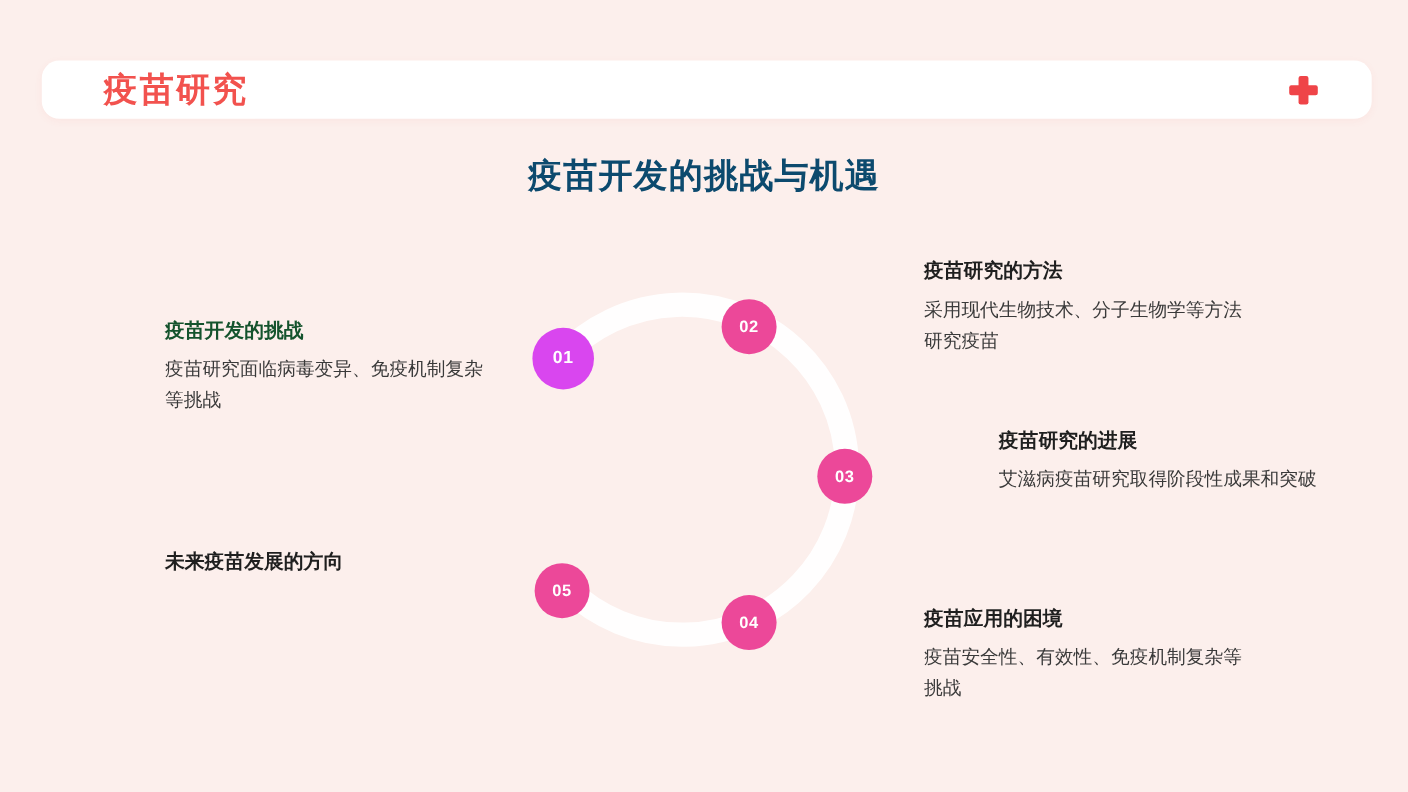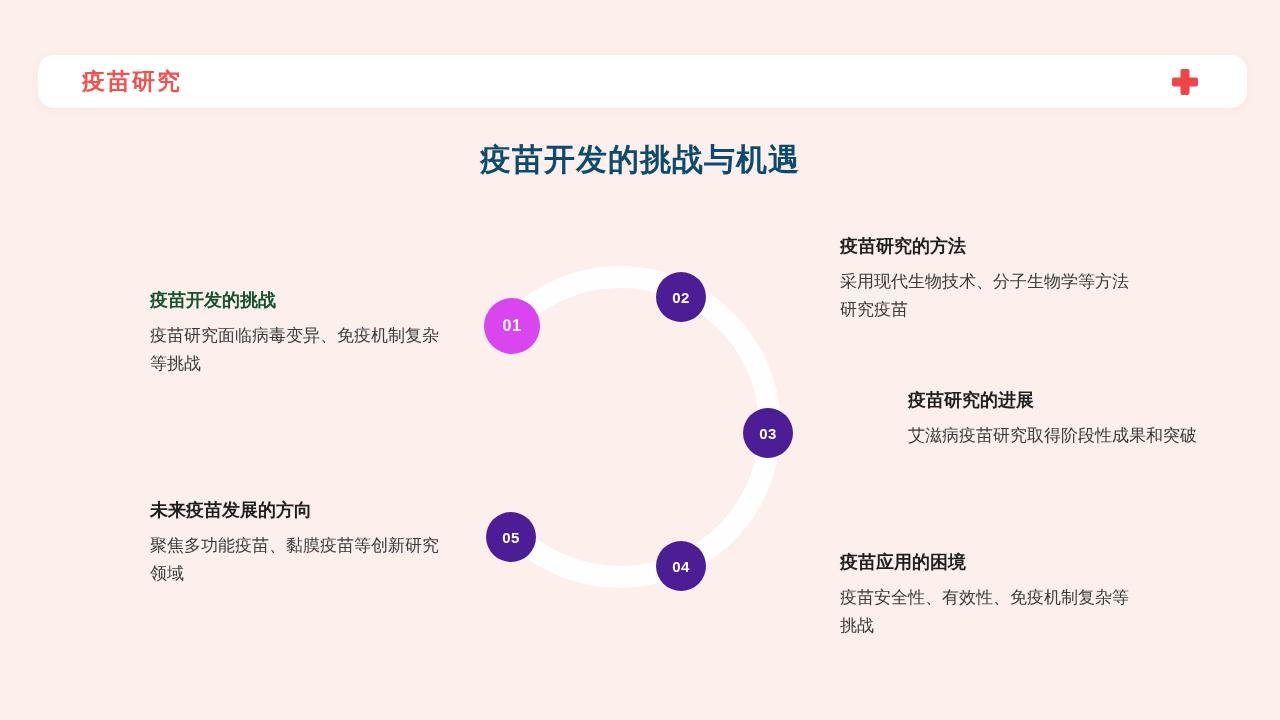--- a/index.html
+++ b/index.html
@@ -25,22 +25,22 @@
     background: #FFFFFF;
     border-radius: 16px;
     display: flex;
     align-items: center;
     justify-content: space-between;
     padding: 0 48px 0 40px;
     box-sizing: border-box;
     box-shadow: 0 2px 8px rgba(242, 82, 78, 0.06);
   }
   .header-title {
-    margin: 4px;
-    font-size: 23px;
+    margin: 16px;
+    font-size: 31px;
     font-weight: bold;
     color: #F2524E;
     letter-spacing: 2px;
     line-height: 1;
   }
   .cross-icon { display: inline-flex; width: 28px; height: 28px; }
 
   
   .main-title {
     position: absolute;
@@ -69,21 +69,21 @@
     border-radius: 50%;
     display: flex;
     align-items: center;
     justify-content: center;
     color: #FFFFFF;
     font-weight: bold;
     font-size: 15px;
     letter-spacing: 0.5px;
   }
   .step-primary { background: #d946ef; width: 56px; height: 56px; left: 484px; top: 298px; font-size: 16px; }
-  .step-secondary { background: #4c1d95; width: 50px; height: 50px; }
+  .step-secondary { background: #ec4899; width: 50px; height: 50px; }
   .step-2 { left: 656px; top: 272px; }
   .step-3 { left: 743px; top: 408px; }
   .step-4 { left: 656px; top: 541px; }
   .step-5 { left: 486px; top: 512px; align-items: center; }
 
   
   .block { position: absolute; width: 300px; }
   .block-heading {
     margin: 0;
     font-size: 18px;
@@ -157,16 +157,15 @@
     <p class="block-body">艾滋病疫苗研究取得阶段性成果和突破</p>
   </div>
 
   <div class="block block-dilemma">
     <h3 class="block-heading">疫苗应用的困境</h3>
     <p class="block-body">疫苗安全性、有效性、免疫机制复杂等挑战</p>
   </div>
 
   <div class="block block-future">
     <h3 class="block-heading">未来疫苗发展的方向</h3>
-    <p class="block-body">聚焦多功能疫苗、黏膜疫苗等创新研究领域</p>
   </div>
 
 </div>
 
 </body></html>

